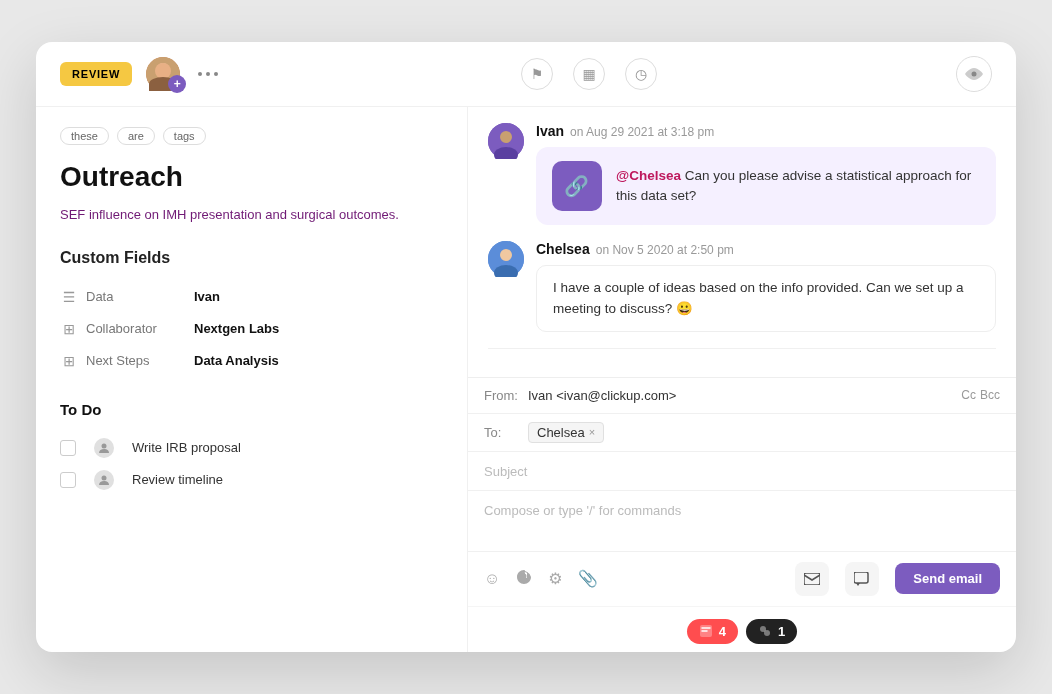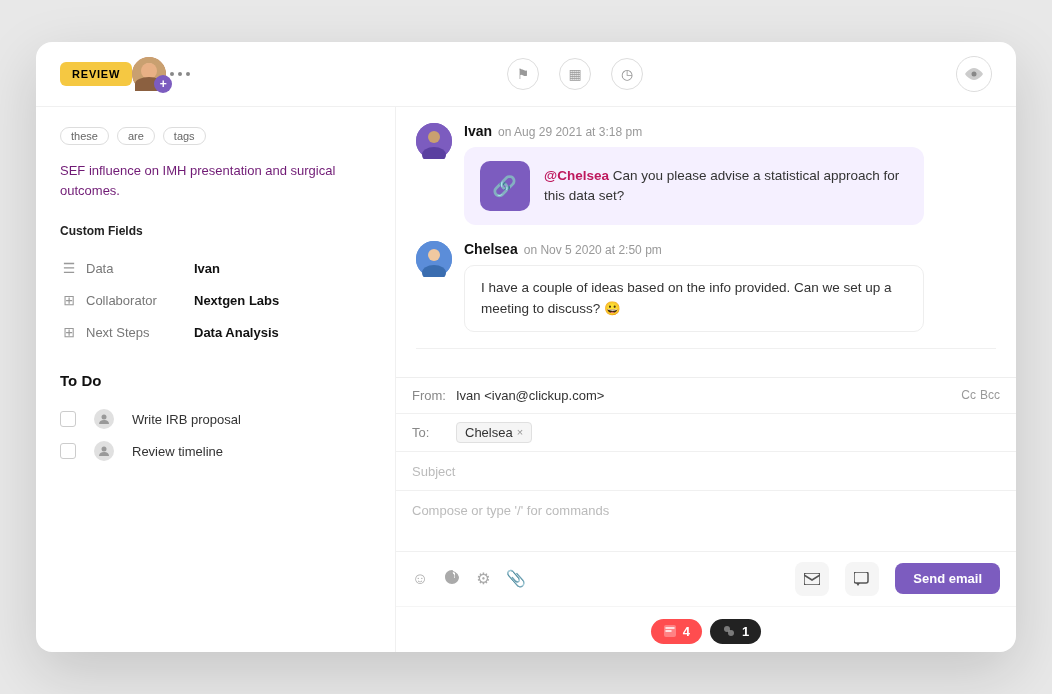--- a/index.html
+++ b/index.html
@@ -24,21 +24,21 @@
     .app-header {
       display: flex;
       align-items: center;
       justify-content: space-between;
       padding: 14px 24px;
       border-bottom: 1px solid #f0f0f0;
     }
     .header-left {
       display: flex;
       align-items: center;
-      gap: 0;
+      gap: 14px;
     }
     .review-badge {
       background: #f5c842;
       color: #000;
       font-size: 11px;
       font-weight: 700;
       letter-spacing: 0.8px;
       padding: 6px 12px;
       border-radius: 6px;
     }
@@ -137,21 +137,21 @@
       color: #999;
     }
     
     .app-body {
       display: flex;
       flex: 1;
       min-height: 0;
     }
     
     .left-panel {
-      width: 360px;
+      width: 432px;
       border-right: 1px solid #f0f0f0;
       padding: 20px 24px;
       overflow-y: auto;
     }
     .tags-row {
       display: flex;
       gap: 8px;
       margin-bottom: 16px;
     }
     .tag {
@@ -167,21 +167,21 @@
       color: #111;
       margin-bottom: 12px;
     }
     .page-desc {
       font-size: 13px;
       color: #701a75;
       line-height: 1.5;
       margin-bottom: 24px;
     }
     .section-title {
-      font-size: 12px;
+      font-size: 16px;
       font-weight: 600;
       color: #222;
       margin-bottom: 14px;
     }
     .custom-fields {
       margin-bottom: 24px;
     }
     .field-row {
       display: flex;
       align-items: center;
@@ -518,20 +518,21 @@
   </div>
 
   <div class="app-body">
 
     <div class="left-panel">
       <div class="tags-row">
         <div class="tag">these</div>
         <div class="tag">are</div>
         <div class="tag">tags</div>
       </div>
+      <div class="page-title">Outreach</div>
       <div class="page-desc">SEF influence on IMH presentation and surgical outcomes.</div>
 
       <div class="custom-fields">
         <div class="section-title">Custom Fields</div>
         <div class="field-row">
           <span class="field-icon">☰</span>
           <span class="field-label">Data</span>
           <span class="field-value">Ivan</span>
         </div>
         <div class="field-row">

